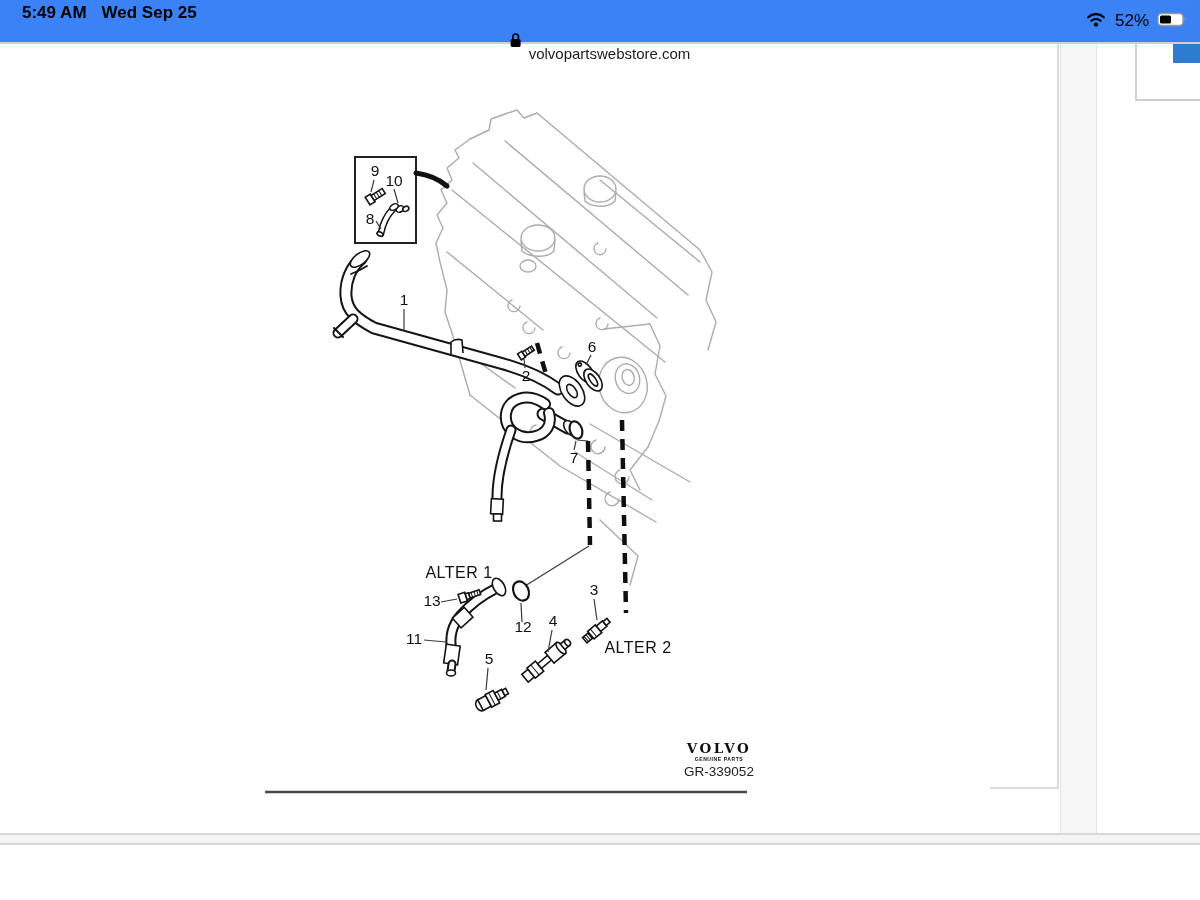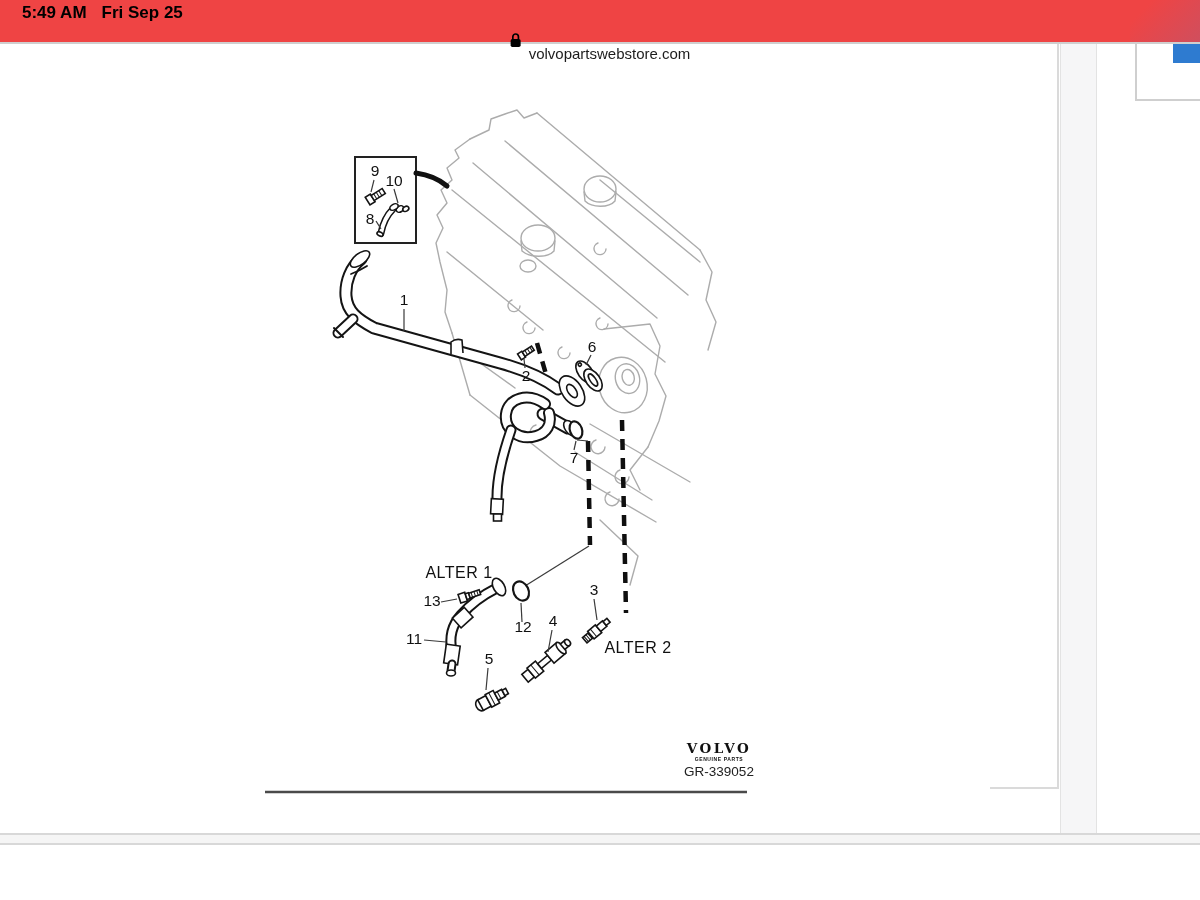--- a/index.html
+++ b/index.html
@@ -1,20 +1,20 @@
 <!DOCTYPE html>
 <html><head>
 <meta charset="utf-8">
 <style>
   html,body{margin:0;padding:0;}
   body{width:1200px;height:900px;background:#ffffff;overflow:hidden;position:relative;
        font-family:"Liberation Sans",sans-serif;-webkit-font-smoothing:antialiased;}
 
   
-  .statusbar{position:absolute;left:0;top:0;width:1200px;height:44px;background:#ef4444;
+  .statusbar{position:absolute;left:0;top:0;width:1200px;height:44px;background:#3b82f6;
              border-bottom:2px solid #cfcfcf;box-sizing:border-box;z-index:5;}
   .status-tint{position:absolute;right:0;top:0;width:70px;height:42px;
                background:linear-gradient(135deg,rgba(64,128,210,0) 20%,rgba(64,128,210,0.18) 100%);}
   .sb-left{position:absolute;left:22px;top:3px;font-size:17px;font-weight:600;color:#000;display:flex;gap:15px;}
   .sb-right{position:absolute;right:12px;top:0;height:42px;display:flex;align-items:center;gap:8px;}
   .pct{font-size:17px;font-weight:500;color:#000;}
   .addr{position:absolute;left:50%;top:21px;transform:translateX(-50%);display:flex;align-items:center;gap:7px;z-index:6;}
   .addr-text{font-size:15px;font-weight:500;color:#1c1c1c;margin-top:24px;}
 
   
@@ -47,21 +47,38 @@
   .gp{font-size:5px;font-weight:bold;letter-spacing:0.6px;text-anchor:middle;}
   .ref{font-size:13.5px;text-anchor:middle;fill:#222;}
 </style>
 </head>
 <body>
 
 <div class="statusbar">
   <div class="status-tint"></div>
   <div class="sb-left">
     <span>5:49 AM</span>
-    <span>Fri Sep 25</span>
+    <span>Wed Sep 25</span>
+  </div>
+  <div class="sb-right">
+    <span>
+      <svg width="22" height="17" viewBox="0 0 22 17">
+        <path d="M3.2,6.2 a11.4,11.4 0 0 1 15.6,0" stroke="#000" stroke-width="2.1" fill="none" stroke-linecap="round"></path>
+        <path d="M6.4,9.8 a6.8,6.8 0 0 1 9.2,0" stroke="#000" stroke-width="2.1" fill="none" stroke-linecap="round"></path>
+        <circle cx="11" cy="13.6" r="2.1" fill="#000"></circle>
+      </svg>
+    </span>
+    <span class="pct">52%</span>
+    <span>
+      <svg width="31" height="15" viewBox="0 0 31 15">
+        <rect x="1" y="1.5" width="25" height="12" rx="3.5" fill="#fff" stroke="#9a9a9a" stroke-width="1.4"></rect>
+        <rect x="3" y="3.5" width="11" height="8" rx="1.5" fill="#000"></rect>
+        <path d="M27.5,5.2 a3,3 0 0 1 0,4.6 Z" fill="#9a9a9a"></path>
+      </svg>
+    </span>
   </div>
 </div>
 
 <div class="addr">
   <span>
     <svg width="12" height="16" viewBox="0 0 12 16">
       <rect x="1" y="7" width="10" height="8" rx="1.8" fill="#000"></rect>
       <path d="M3.2,7 V4.8 a2.8,2.8 0 0 1 5.6,0 V7" stroke="#000" stroke-width="1.7" fill="none"></path>
     </svg>
   </span>

